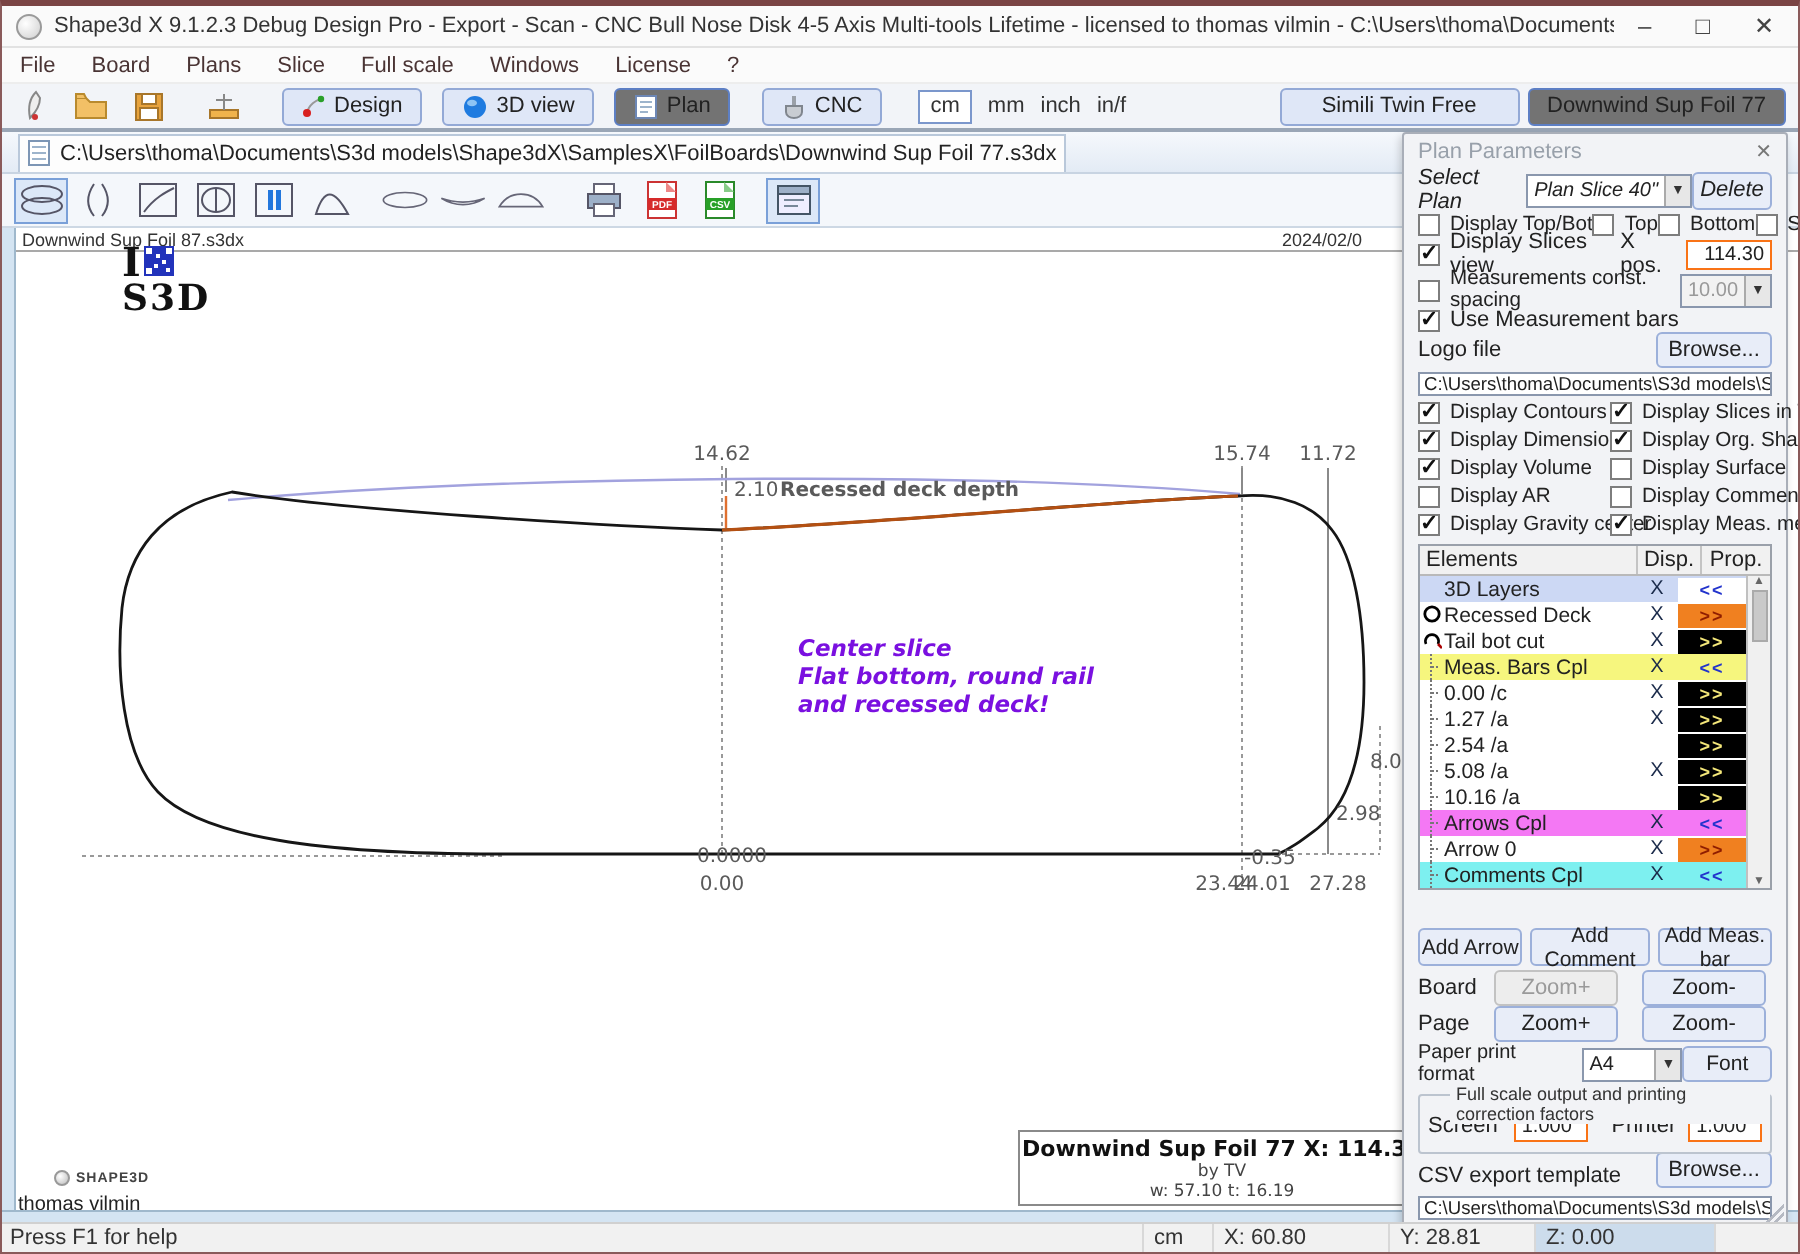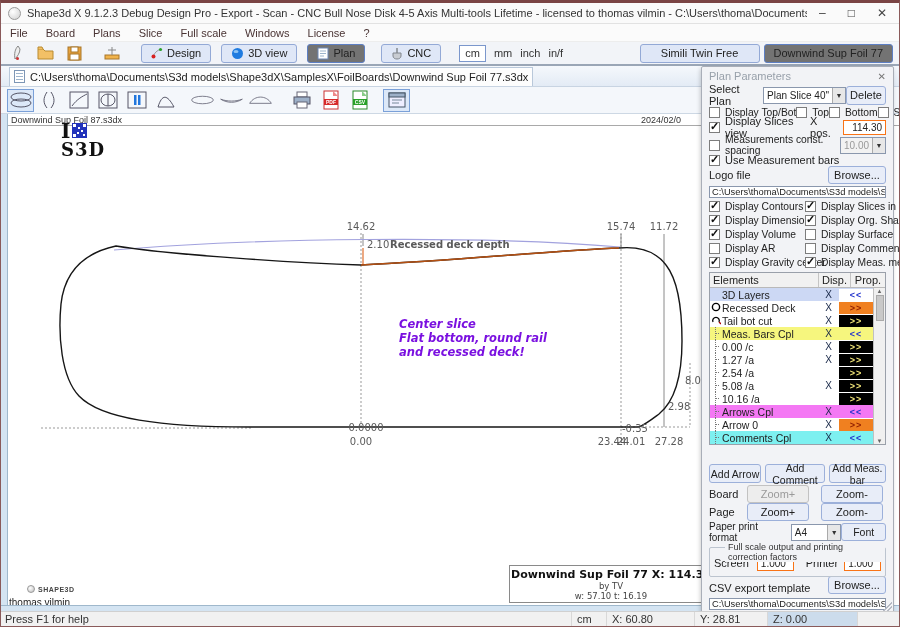--- a/index.html
+++ b/index.html
@@ -394,21 +394,21 @@
 </div>
 <div class="abs" id="username">thomas vilmin</div>
 <div class="abs" id="hscroll"></div>
 
 <div class="abs" id="panel">
   <div class="prow" style="height:16px;">
     <span style="color:#98a0aa">Plan Parameters</span>
     <span style="margin-left:auto;color:#777;font-size:10px">✕</span>
   </div>
 
-  <div class="prow" style="height:22px;margin-top:2px;">
+  <div class="prow" style="height:22px;margin-top:2px;font-style:italic;">
     <span>Select Plan</span>
     <span class="combo" style="width:84px;margin-left:6px">
       <span class="cval">Plan Slice 40"</span>
       <span class="carr">▼</span>
       </span>
     <span class="pbtn" style="margin-left:auto;width:46px;height:19px">Delete</span>
   </div>
 
   <div class="prow" style="height:17px;justify-content:space-between;font-size:10.3px">
     <span class="cgitem">

